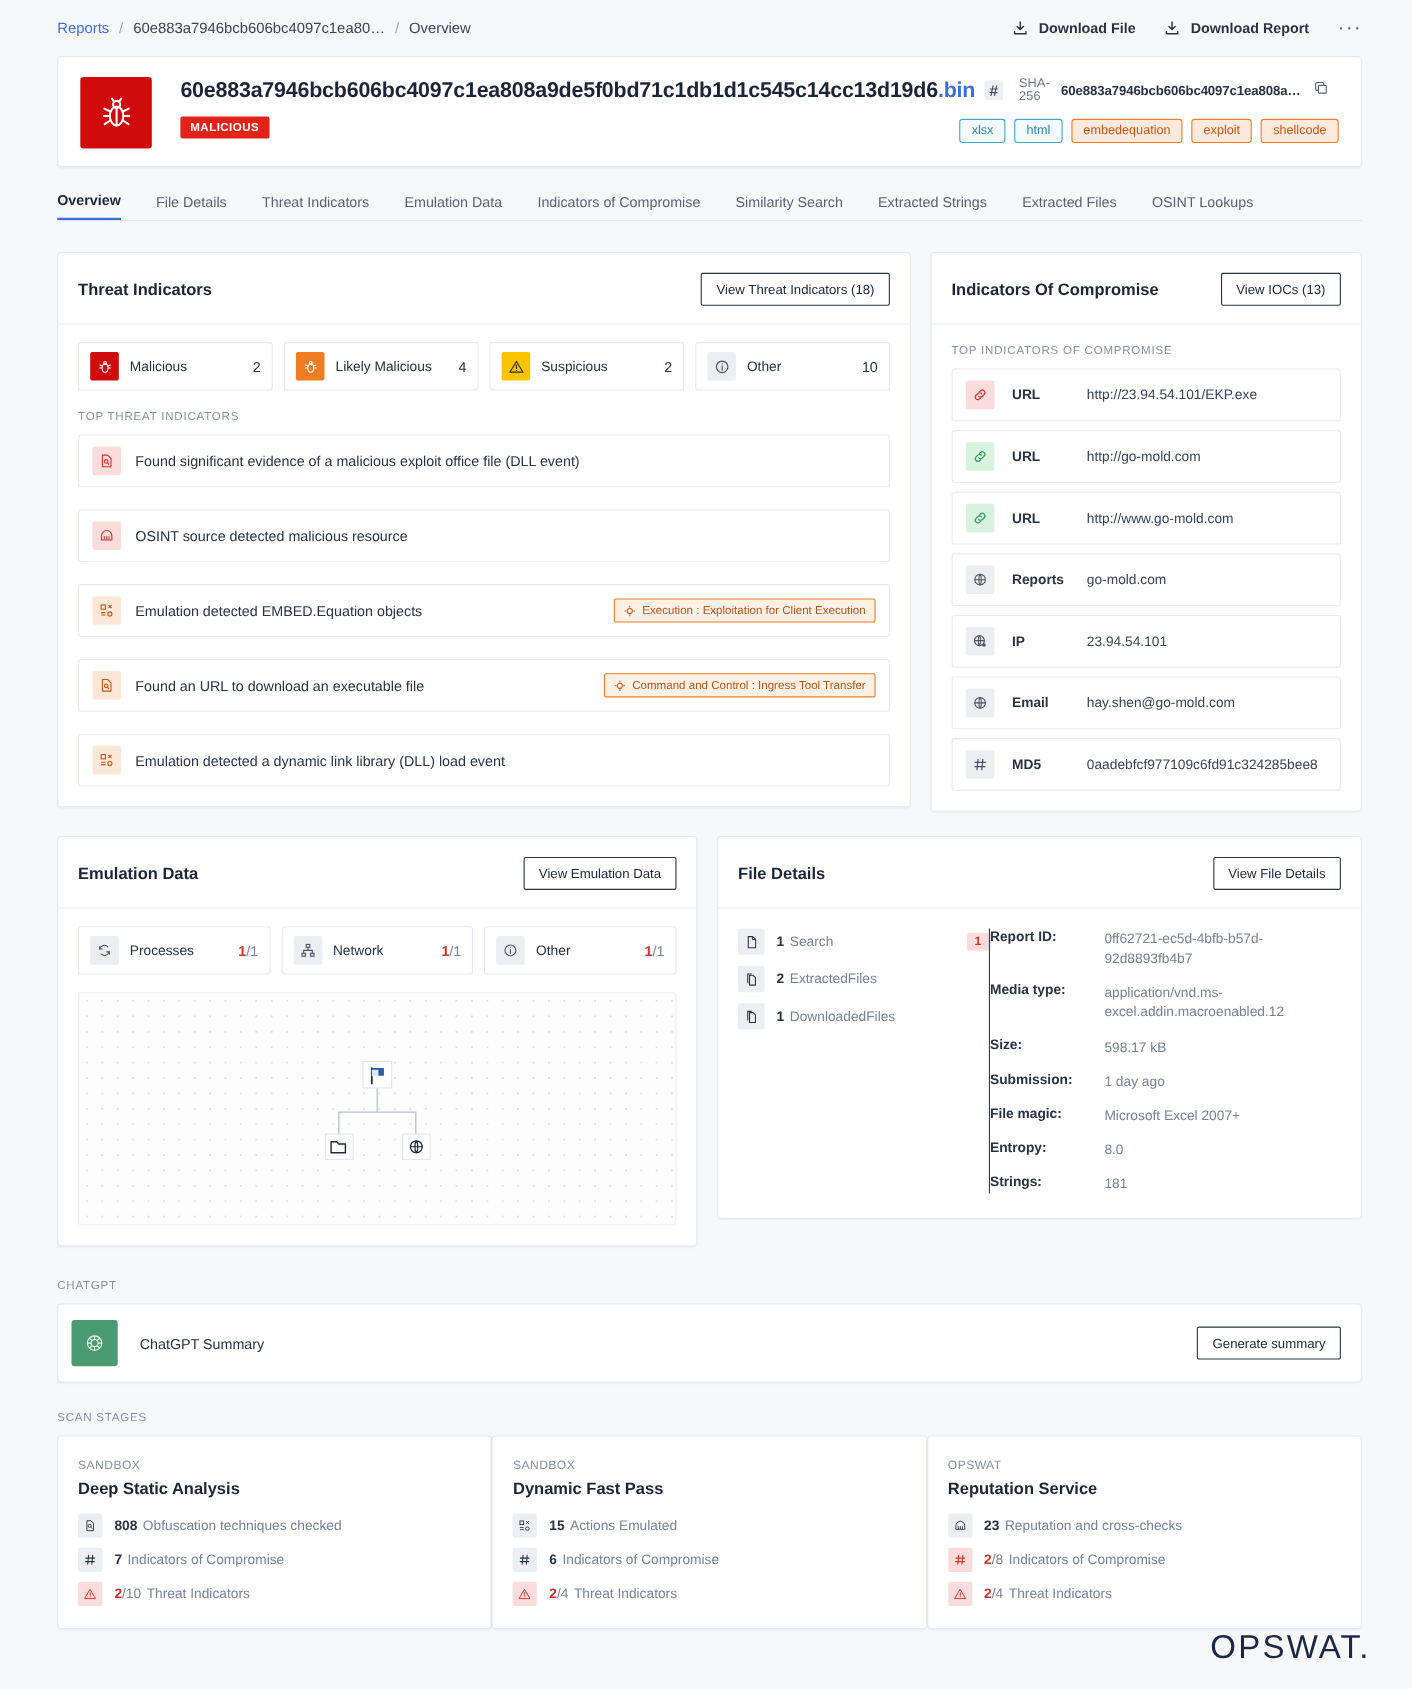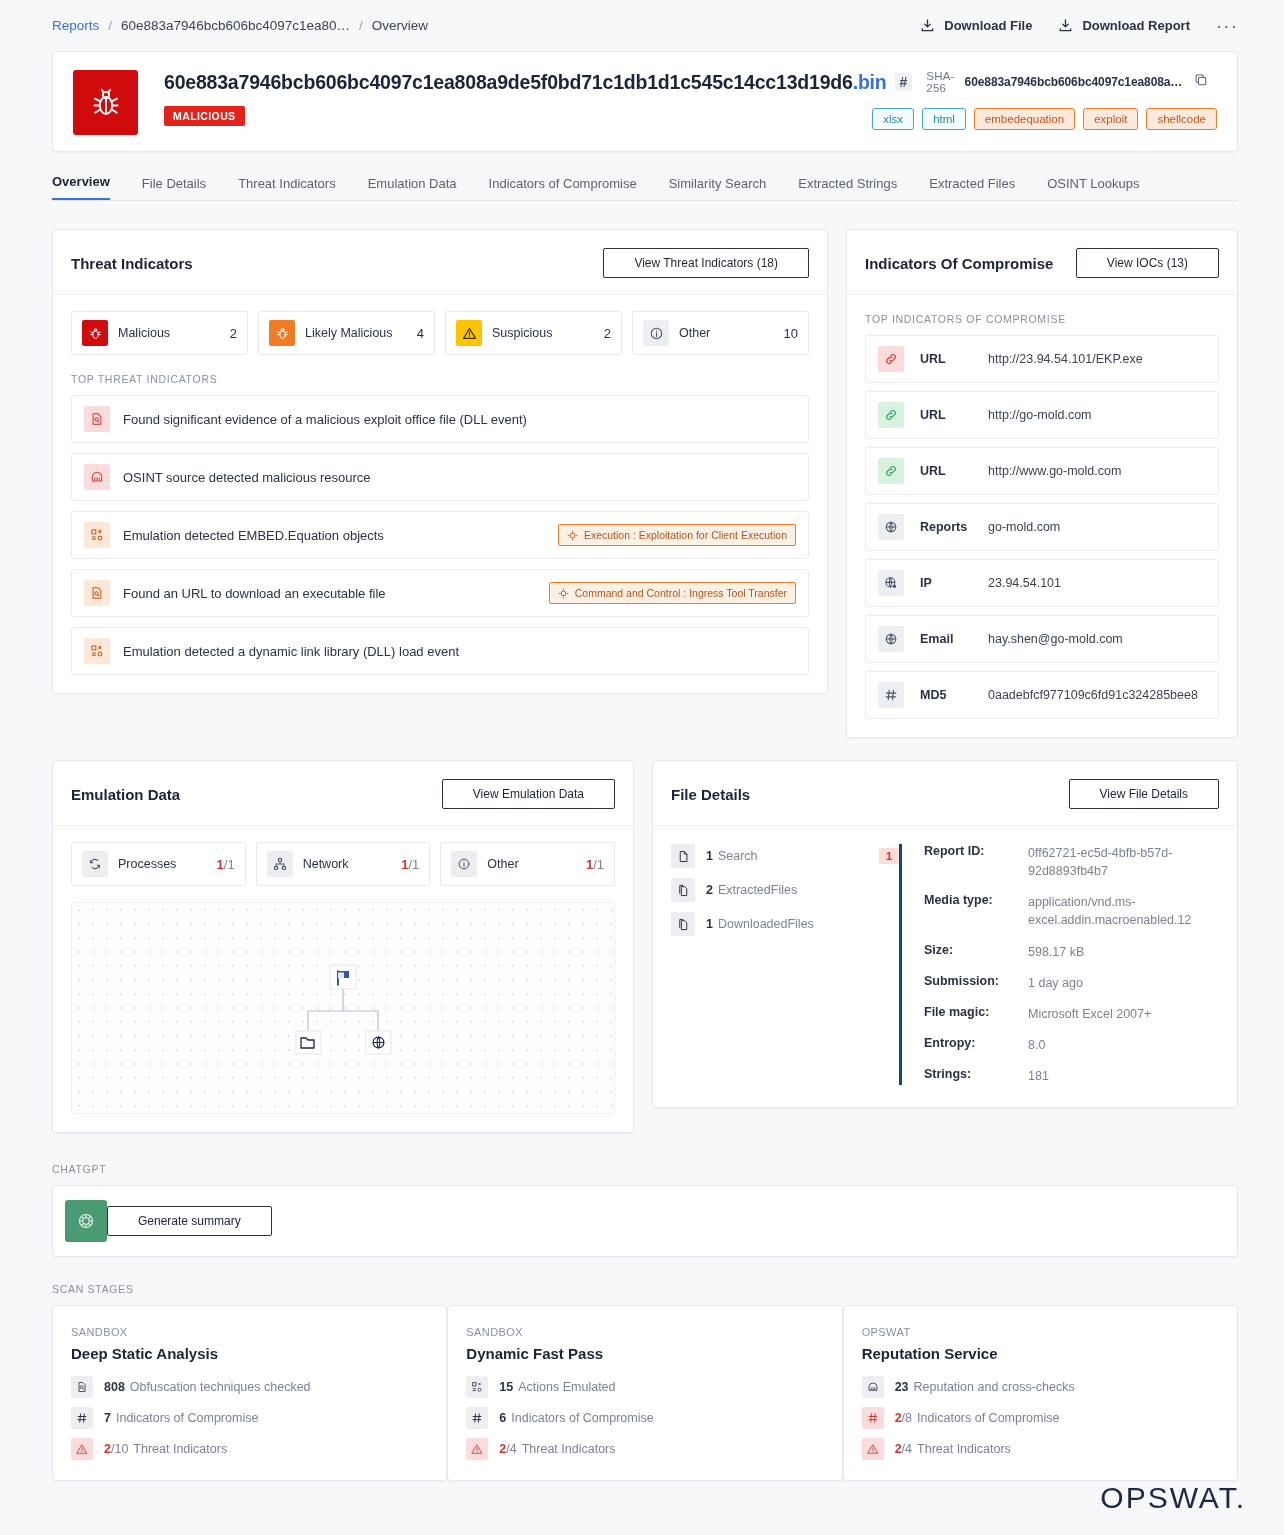--- a/index.html
+++ b/index.html
@@ -86,21 +86,21 @@
     background: #fff; border: 1px solid #e6e9ef; border-radius: 4px;
     box-shadow: 0 1px 2px rgba(20,30,60,.04);
   }
   .card-head {
     display: flex; align-items: center; justify-content: space-between;
     padding: 18px 18px 16px 18px; border-bottom: 1px solid #eceef3;
   }
   .card-title { font-size: 15px; font-weight: bold; color: #1d2438; }
   .btn-outline {
     border: 1px solid #2b3245; background: #fff; color: #1d2438;
-    font-size: 12px; padding: 7px 30px; border-radius: 2px; cursor: pointer;
+    font-size: 12px; padding: 7px 13px; border-radius: 2px; cursor: pointer;
     font-family: inherit; white-space: nowrap;
   }
   .card-body { padding: 16px 18px 18px 18px; }
 
   
   .sev-row { display: flex; gap: 10px; }
   .sev {
     flex: 1; border: 1px solid #e6e9ef; border-radius: 3px;
     display: flex; align-items: center; padding: 8px 10px; gap: 10px;
   }
@@ -111,21 +111,21 @@
   .sev-ic.grey { background: #eceef1; }
   .sev-label { font-size: 12.5px; color: #2b3245; flex: 1; }
   .sev-count { font-size: 13px; color: #2b3245; }
 
   .section-cap {
     font-size: 10.5px; color: #8a90a0; letter-spacing: .7px;
     margin: 18px 0 10px 0;
   }
   .ti-row {
     border: 1px solid #e9ebf0; border-radius: 3px; padding: 10px 12px;
-    display: flex; align-items: center; margin-bottom: 10px; min-height: 44px;
+    display: flex; align-items: center; margin-bottom: 20px; min-height: 44px;
   }
   .ti-ic { width: 26px; height: 26px; border-radius: 2px; display:flex; align-items:center; justify-content:center; flex:none;}
   .ti-ic.pink { background: #fbdcdc; }
   .ti-ic.peach { background: #fde7d6; }
   .ti-text { font-size: 13px; color: #2b3245; margin-left: 13px; flex: 1; }
   .mitre {
     border: 1px solid #ef7d23; background: #fdf0e5; color: #b4561c;
     font-size: 10.5px; padding: 4px 8px; border-radius: 2px;
     display: flex; align-items: center; gap: 6px; white-space: nowrap;
   }
@@ -155,21 +155,21 @@
   .fd-body { display: flex; padding: 18px 18px 22px 18px; }
   .fd-left { width: 228px; flex: none; }
   .fd-item { display: flex; align-items: center; margin-bottom: 10px; }
   .fd-ic { width: 24px; height: 24px; background: #eceef1; border-radius: 2px; display:flex;align-items:center;justify-content:center; flex:none;}
   .fd-num { font-size: 12.5px; font-weight: bold; color: #2b3245; margin-left: 11px; }
   .fd-name { font-size: 12.5px; color: #7b8295; margin-left: 5px; flex: 1; }
   .fd-pill {
     background: #fbdcdc; color: #d0342c; font-size: 11px; font-weight: bold;
     padding: 2px 7px; border-radius: 2px;
   }
-  .fd-right { flex: 1; border-left: 3px solid #0c4a6e; padding-left: 22px; }
+  .fd-right { flex: 1; border-left: 1px solid #0c4a6e; }
   .fd-kv { display: flex; margin-bottom: 13px; }
   .fd-k { width: 104px; flex: none; font-size: 12.5px; font-weight: bold; color: #2b3245; }
   .fd-v { font-size: 12.5px; color: #7b8295; line-height: 1.45; }
 
   
   .cap-row { margin: 30px 46px 10px 52px; font-size: 10.5px; color: #8a90a0; letter-spacing: .7px; }
   .gpt-card {
     margin: 0 46px 0 52px; background: #fff; border: 1px solid #e6e9ef; border-radius: 4px;
     display: flex; align-items: center; padding: 14px 18px 14px 0;
     box-shadow: 0 1px 2px rgba(20,30,60,.04);
@@ -640,20 +640,21 @@
 
   <div class="cap-row">CHATGPT</div>
   <div class="gpt-card">
     <div class="gpt-tile">
       <svg width="20" height="20" viewBox="0 0 22 22" fill="none" stroke="#e9f5ee" stroke-width="1.2">
         <circle cx="11" cy="11" r="7.2"></circle>
           <circle cx="11" cy="11" r="3.6"></circle>
         <path d="M11 3.8v3.6M11 14.6v3.6M3.8 11h3.6M14.6 11h3.6M5.9 5.9l2.6 2.6M13.5 13.5l2.6 2.6M16.1 5.9l-2.6 2.6M8.5 13.5l-2.6 2.6"></path>
       </svg>
     </div>
+    <div class="gpt-label">ChatGPT Summary</div>
     <button class="btn-outline">Generate summary</button>
   </div>
 
   <div class="cap-row" style="margin-top:26px">SCAN STAGES</div>
   <div class="stages">
 
     <div class="stage">
       <div class="stage-vendor">SANDBOX</div>
       <div class="stage-name">Deep Static Analysis</div>
       <div class="stage-row">

